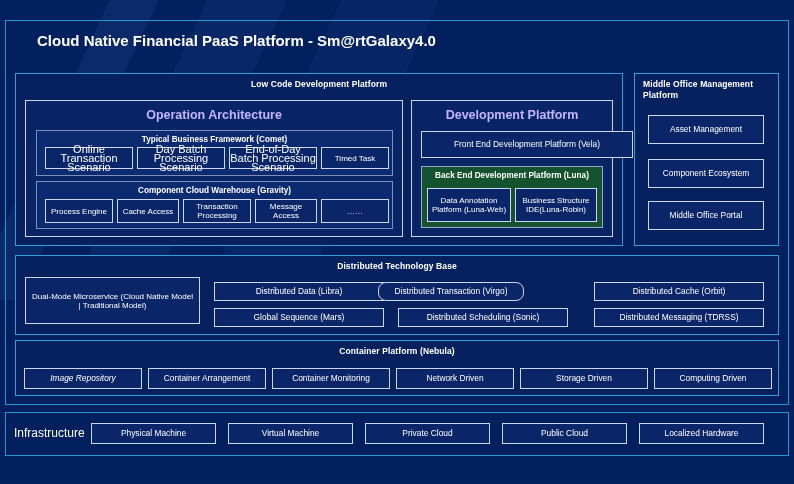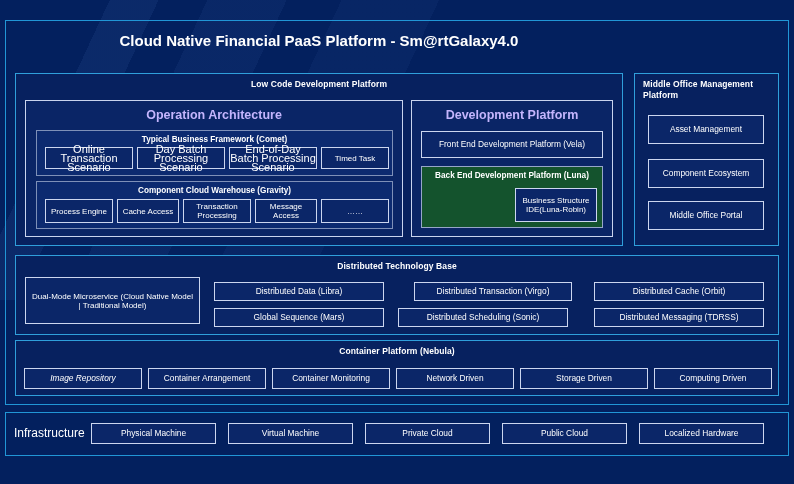--- a/index.html
+++ b/index.html
@@ -109,21 +109,21 @@
 </style>
 </head>
 <body>
 
 <div class="deco"></div>
 
 <div class="stage">
 
   <div class="frame" id="outer-frame"></div>
 
-  <div style="position:absolute;left:5px;top:32px;width:628px;text-align:center;font-size:15px;font-weight:bold;">Cloud Native Financial PaaS Platform - Sm@rtGalaxy4.0</div>
+  <div style="position:absolute;left:5px;top:32px;width:628px;text-align:left;font-size:15px;font-weight:bold;padding-left:32px;">Cloud Native Financial PaaS Platform - Sm@rtGalaxy4.0</div>
 
   <div class="section" style="left:15px;top:73px;width:608px;height:173px;">
     <div class="sec-title">Low Code Development Platform</div>
   </div>
 
   <div class="panel" style="left:25px;top:100px;width:378px;height:137px;">
     <div class="panel-title">Operation Architecture</div>
   </div>
 
   <div class="group" style="left:36px;top:130px;width:357px;height:46px;">
@@ -139,41 +139,42 @@
   </div>
   <div class="box mid" style="left:45px;top:199px;width:68px;height:24px;">Process Engine</div>
   <div class="box mid" style="left:117px;top:199px;width:62px;height:24px;">Cache Access</div>
   <div class="box mid" style="left:183px;top:199px;width:68px;height:24px;">Transaction Processing</div>
   <div class="box mid" style="left:255px;top:199px;width:62px;height:24px;">Message Access</div>
   <div class="box mid" style="left:321px;top:199px;width:68px;height:24px;">……</div>
 
   <div class="panel" style="left:411px;top:100px;width:202px;height:137px;">
     <div class="panel-title">Development Platform</div>
   </div>
-  <div class="box big" style="left:421px;top:131px;width:182px;height:27px;">Front End Development Platform (Vela)</div>
+  <div class="box big" style="left:421px;top:131px;width:212px;height:27px;">Front End Development Platform (Vela)</div>
 
   <div class="subgroup" style="left:421px;top:166px;width:182px;height:62px;">
     <div class="subgroup-title">Back End Development Platform (Luna)</div>
   </div>
+  <div class="box mid" style="left:427px;top:188px;width:84px;height:34px;">Data Annotation Platform (Luna-Web)</div>
   <div class="box mid" style="left:515px;top:188px;width:82px;height:34px;">Business Structure IDE(Luna-Robin)</div>
 
   <div class="section" style="left:634px;top:73px;width:145px;height:173px;">
     <div class="sec-title left">Middle Office Management Platform</div>
   </div>
   <div class="box big" style="left:648px;top:115px;width:116px;height:29px;">Asset Management</div>
   <div class="box big" style="left:648px;top:159px;width:116px;height:29px;">Component Ecosystem</div>
   <div class="box big" style="left:648px;top:201px;width:116px;height:29px;">Middle Office Portal</div>
 
   <div class="section" style="left:15px;top:255px;width:764px;height:80px;">
     <div class="sec-title">Distributed Technology Base</div>
   </div>
   <div class="box mid" style="left:25px;top:277px;width:175px;height:47px;padding:0 4px;">Dual-Mode Microservice (Cloud Native Model | Traditional Model)</div>
 
   <div class="box big" style="left:214px;top:282px;width:170px;height:19px;">Distributed Data (Libra)</div>
-  <div class="box big" style="left:414px;top:282px;width:158px;height:19px;">Distributed Transaction (Virgo)</div>
+  <div class="box big" style="left:378px;top:282px;width:146px;height:19px;border-radius:8px;">Distributed Transaction (Virgo)</div>
   <div class="box big" style="left:594px;top:282px;width:170px;height:19px;">Distributed Cache (Orbit)</div>
   <div class="box big" style="left:214px;top:308px;width:170px;height:19px;">Global Sequence (Mars)</div>
   <div class="box big" style="left:398px;top:308px;width:170px;height:19px;">Distributed Scheduling (Sonic)</div>
   <div class="box big" style="left:594px;top:308px;width:170px;height:19px;">Distributed Messaging (TDRSS)</div>
 
   <div class="section" style="left:15px;top:340px;width:764px;height:56px;">
     <div class="sec-title">Container Platform (Nebula)</div>
   </div>
   <div class="box big" style="left:24px;top:368px;width:118px;height:21px;font-style:italic;">Image Repository</div>
   <div class="box big" style="left:148px;top:368px;width:118px;height:21px;">Container Arrangement</div>

